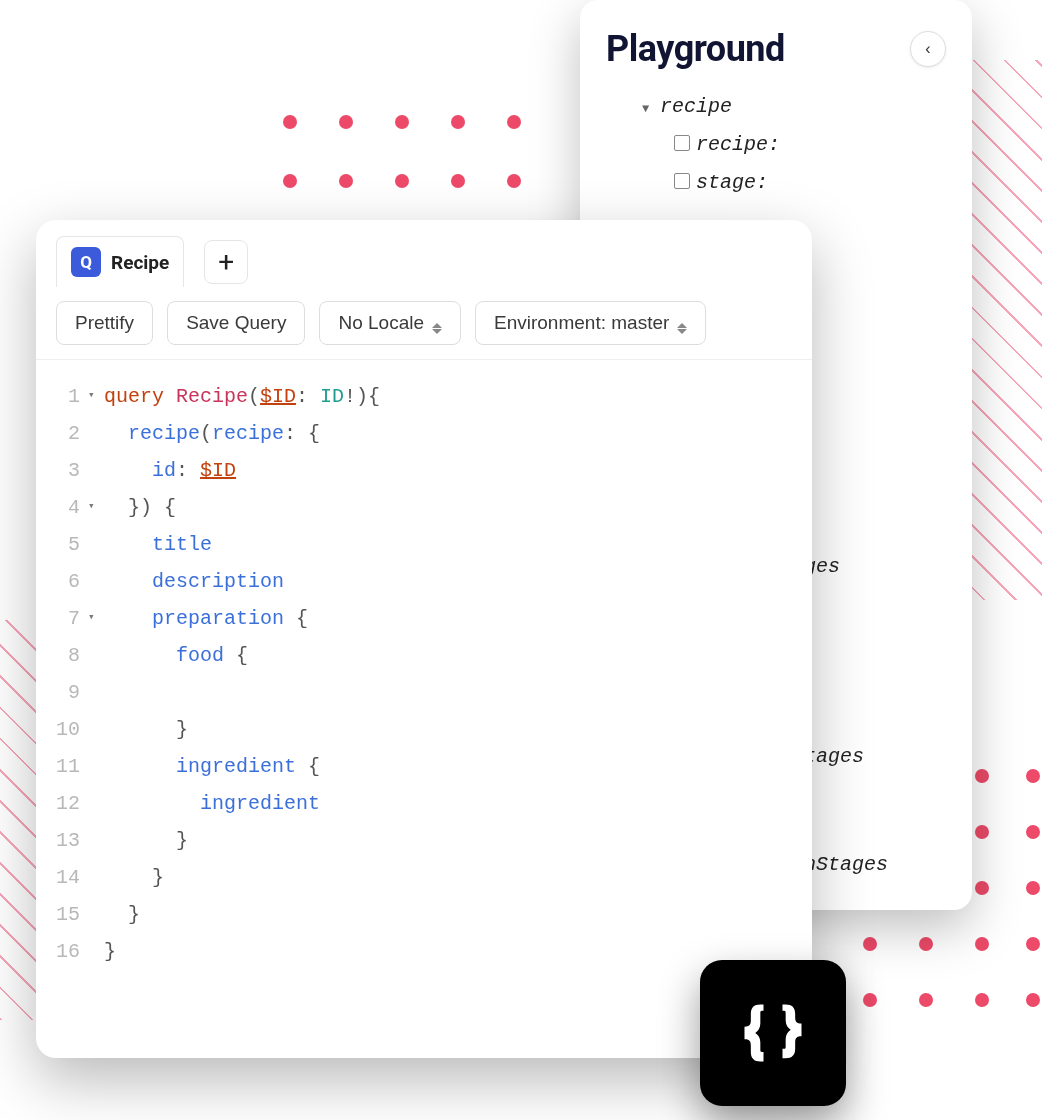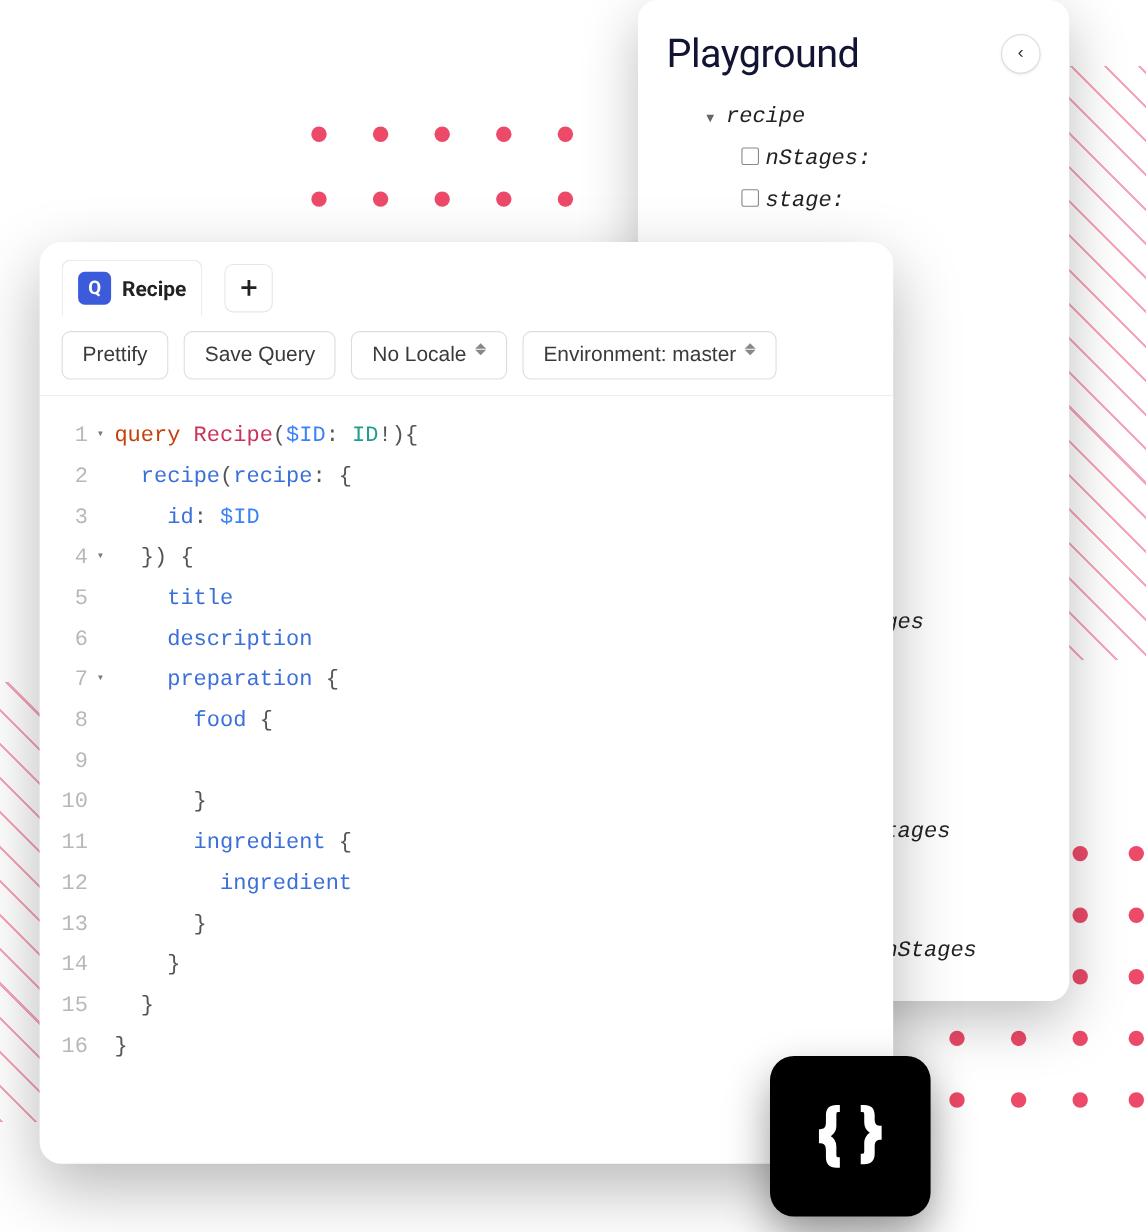--- a/index.html
+++ b/index.html
@@ -13,51 +13,51 @@
 .hatch-tr { top: 60px; right: 0; width: 90px; height: 540px; }
 .hatch-bl { top: 620px; left: 0; width: 60px; height: 400px; }
 
 
 .card-back {
   position: absolute; top: 0; left: 580px; width: 392px; height: 910px;
   background: #fff; border-radius: 18px; box-shadow: 0 18px 50px rgba(0,0,0,0.25);
   padding: 28px 26px;
 }
 .pg-header { display: flex; align-items: center; justify-content: space-between; margin-bottom: 18px;}
-.pg-title { font-size: 36px; font-weight: 400; color: #111432; letter-spacing: -0.5px;}
+.pg-title { font-size: 36px; font-weight: 700; color: #111432; letter-spacing: -0.5px;}
 .collapse-btn { width: 36px; height: 36px; border-radius: 50%; border: 1px solid #ddd; background: #fff; display: flex; align-items: center; justify-content: center; font-size: 16px; color: #333; cursor: pointer; box-shadow: 0 1px 3px rgba(0,0,0,0.08);}
 .tree { font-family: "SFMono-Regular", Consolas, "Liberation Mono", Menlo, monospace; font-size: 20px; color: #222; line-height: 1.9; padding-left: 36px; white-space: nowrap; font-style: italic; }
 .tree .caret { color: #666; font-size: 12px; display: inline-block; width: 18px; }
 .tree .cb { display:inline-block; width:16px; height:16px; border:1.5px solid #888; border-radius:2px; vertical-align:-1px; margin-right:6px;}
 .tree .idn1 { padding-left: 32px; }
 .tree .peek { position:absolute; left: 200px; white-space: nowrap; }
 
 
 .card-front {
   position: absolute; top: 220px; left: 36px; width: 776px; height: 838px;
   background: #fff; border-radius: 20px; box-shadow: 0 22px 60px rgba(0,0,0,0.28);
   overflow: hidden;
 }
 .tabs { display: flex; align-items: center; gap: 20px; padding: 16px 20px 0 20px;}
 .tab { display: flex; align-items: center; gap: 10px; padding: 10px 14px; border: 1px solid #e6e6e6; border-bottom: none; border-radius: 8px 8px 0 0; background:#fff;}
 .tab .badge { width: 30px; height: 30px; border-radius: 6px; background: #3B5BDB; color: #fff; font-weight: 700; font-size: 17px; display: flex; align-items: center; justify-content: center;}
 .tab .label { font-weight: 700; font-size: 19px; color: #222;}
 .new-tab { width: 44px; height: 44px; border: 1px solid #e6e6e6; border-radius: 8px; display:flex; align-items:center; justify-content:center; font-size:28px; color:#222; cursor:pointer;}
 .toolbar { display:flex; gap:14px; padding: 14px 20px; border-bottom: 1px solid #eee; flex-wrap: wrap; }
-.btn { border: 1px solid #ddd; border-radius: 8px; background:#fff; padding: 10px 18px; font-size: 19px; color: #3a3a3a; display:flex; align-items:flex-start; gap:8px; cursor:pointer;}
+.btn { border: 1px solid #ddd; border-radius: 8px; background:#fff; padding: 10px 18px; font-size: 19px; color: #3a3a3a; display:flex; align-items:flex-end; gap:8px; cursor:pointer;}
 .sort-icon { display:inline-flex; flex-direction:column; gap:1px; }
 .sort-icon span { width:0;height:0;border-left:5px solid transparent;border-right:5px solid transparent;}
 .sort-icon .up{border-bottom:5px solid #888;}
 .sort-icon .dn{border-top:5px solid #888;}
 .editor { padding: 18px 0 20px 0; font-family: "SFMono-Regular", Consolas, "Liberation Mono", Menlo, monospace; font-size: 20px; line-height: 1.85;}
 .line { display:flex; }
 .gutter { width: 52px; text-align:right; color:#b8b8b8; padding-right:8px; user-select:none;}
 .fold { width:16px; color:#7a7a7a; font-size:11px; padding-top:7px;}
 .code { white-space: pre; color:#222;}
-.kw{color:#c2410c;} .fn{color:#C9345A;} .var{color:#3b82f6;} .type{color:#1F9E8F;} .field{color:#3B6FD9;} .arg{color:#3B6FD9;} .pun{color:#555;}
+.kw{color:#c2410c;} .fn{color:#C9345A;} .var{color:#c2410c;text-decoration:underline;} .type{color:#1F9E8F;} .field{color:#3B6FD9;} .arg{color:#3B6FD9;} .pun{color:#555;}
 
 
 .braces-badge { position:absolute; top:960px; left:700px; width:146px; height:146px; background:#000; border-radius:22px; display:flex; align-items:center; justify-content:center; box-shadow: 0 18px 40px rgba(0,0,0,0.4); z-index:5;}
 .braces-badge svg { width:76px; height:76px; fill:#fff; }
 </style>
 </head>
 <body>
 
 <div class="hatch hatch-tr"></div>
 <div class="hatch hatch-bl"></div>
@@ -95,21 +95,21 @@
 
 <div class="card-back">
   <div class="pg-header">
     <div class="pg-title">Playground</div>
     <button class="collapse-btn">
       <span>‹</span>
     </button>
   </div>
   <div class="tree">
     <div><span class="caret">▼</span><span>recipe</span></div>
-    <div class="idn1"><span class="cb"></span><span>nStages:</span></div>
+    <div class="idn1"><span class="cb"></span><span>recipe:</span></div>
     <div class="idn1"><span class="cb"></span><span>stage:</span></div>
     <div class="peek" style="top:548px;">tages</div>
     <div class="peek" style="top:738px;">nStages</div>
     <div class="peek" style="top:800px;">At</div>
     <div class="peek" style="top:846px;">tInStages</div>
   </div>
 </div>
 
 <div class="card-front">
   <div class="tabs">

